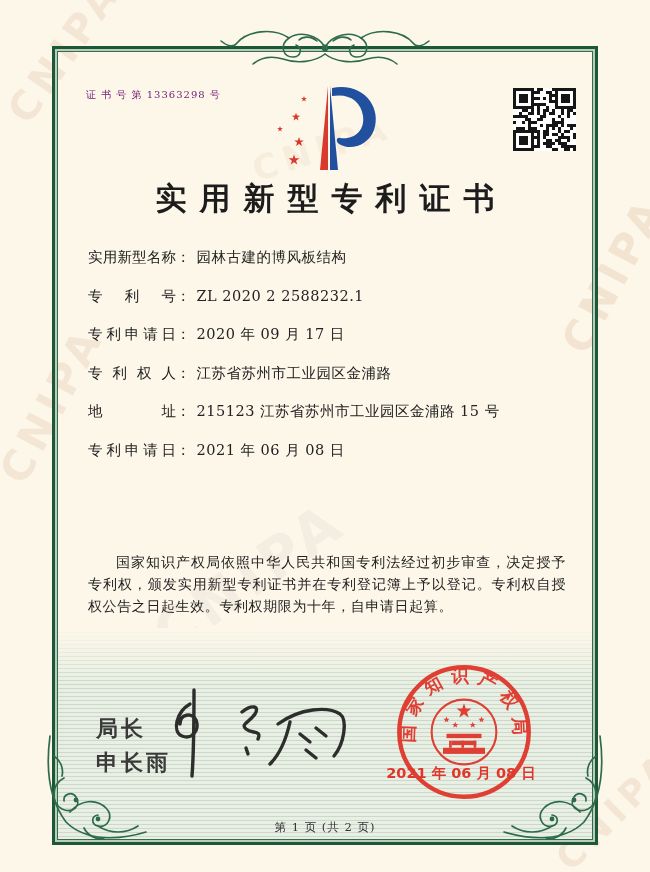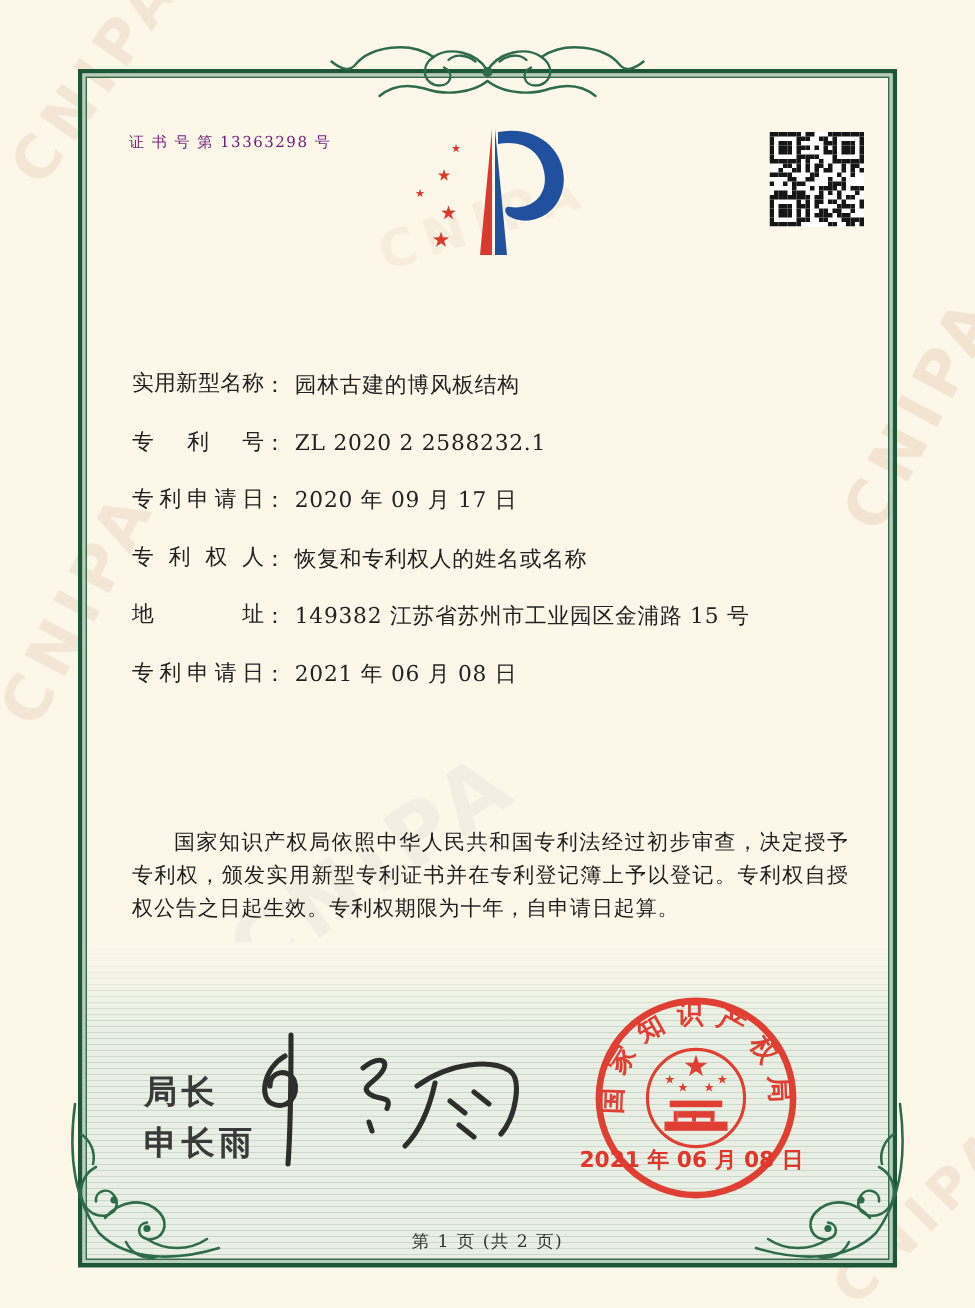--- a/index.html
+++ b/index.html
@@ -63,21 +63,21 @@
   .logo{position:absolute;left:266px;top:82px;width:134px;height:96px;z-index:5;}
   .qr{position:absolute;left:513px;top:88px;width:63px;height:63px;z-index:5;background:#fff;}
   
   .title{
     position:absolute;left:0;right:0;top:178px;text-align:center;z-index:5;
     font-size:31px;font-weight:700;letter-spacing:13px;text-indent:13px;color:#1c1c1c;
   }
   
   .fields{position:absolute;left:88px;top:246px;width:480px;font-size:14.5px;z-index:5;}
   .field-row{margin-bottom:16.5px;line-height:22px;white-space:nowrap;}
-  .f-label{display:inline-block;width:88px;text-align:justify;text-align-last:justify;vertical-align:top;font-family:Liberation Mono, monospace;}
+  .f-label{display:inline-block;width:88px;text-align:justify;text-align-last:justify;vertical-align:top;}
   .f-colon{display:inline-block;margin-right:6px;}
   .f-value{letter-spacing:0.5px;}
   .grant-row{position:relative;}
   .grant-2{position:absolute;left:246px;top:0;}
   .grant-2 .f-label{width:74px;}
   
   .paras{position:absolute;left:88px;top:504px;width:478px;z-index:5;
     font-size:14px;line-height:22px;text-align:justify;letter-spacing:0.6px;color:#1e1e1e;margin-top:47px;}
   .paras p{margin:0;text-indent:2em;}
   
@@ -402,36 +402,37 @@
         <rect x="12" y="60" width="3" height="3"></rect>
         <rect x="15" y="60" width="3" height="3"></rect>
         <rect x="18" y="60" width="3" height="3"></rect>
         <rect x="39" y="60" width="3" height="3"></rect>
         <rect x="42" y="60" width="3" height="3"></rect>
         <rect x="51" y="60" width="3" height="3"></rect>
         <rect x="54" y="60" width="3" height="3"></rect>
         <rect x="60" y="60" width="3" height="3"></rect>
       </svg></div>
 
+  <div class="title">实用新型专利证书</div>
 
   <div class="fields">
     <div class="field-row">
       <span class="f-label">实用新型名称</span><span class="f-colon">：</span><span class="f-value">园林古建的博风板结构</span>
     </div>
     <div class="field-row">
       <span class="f-label">专利号</span><span class="f-colon">：</span><span class="f-value">ZL 2020 2 2588232.1</span>
     </div>
     <div class="field-row">
       <span class="f-label">专利申请日</span><span class="f-colon">：</span><span class="f-value">2020 年 09 月 17 日</span>
     </div>
     <div class="field-row">
-      <span class="f-label">专利权人</span><span class="f-colon">：</span><span class="f-value">恢复和专利权人的姓名或名称</span>
+      <span class="f-label">专利权人</span><span class="f-colon">：</span><span class="f-value">江苏省苏州市工业园区金浦路</span>
     </div>
     <div class="field-row">
-      <span class="f-label">地址</span><span class="f-colon">：</span><span class="f-value">149382 江苏省苏州市工业园区金浦路 15 号</span>
+      <span class="f-label">地址</span><span class="f-colon">：</span><span class="f-value">215123 江苏省苏州市工业园区金浦路 15 号</span>
     </div>
     <div class="field-row grant-row">
       <span>
         <span class="f-label">专利申请日</span><span class="f-colon">：</span><span class="f-value">2021 年 06 月 08 日</span>
       </span>
     </div>
   </div>
 
   <div class="paras">
     <p>国家知识产权局依照中华人民共和国专利法经过初步审查，决定授予专利权，颁发实用新型专利证书并在专利登记簿上予以登记。专利权自授权公告之日起生效。专利权期限为十年，自申请日起算。</p>

